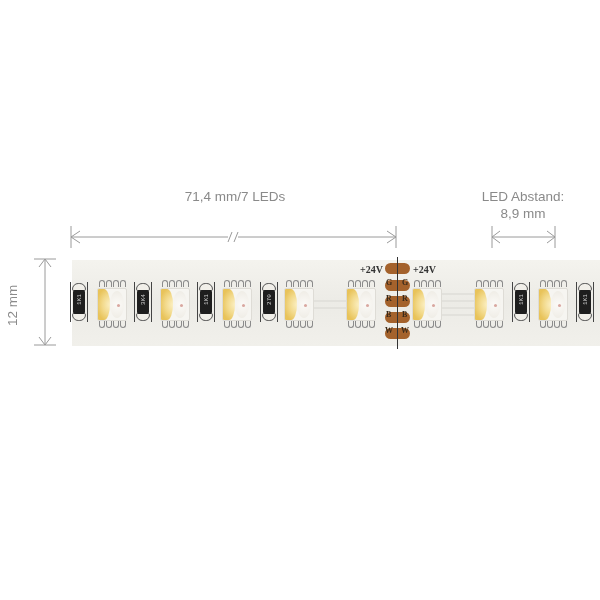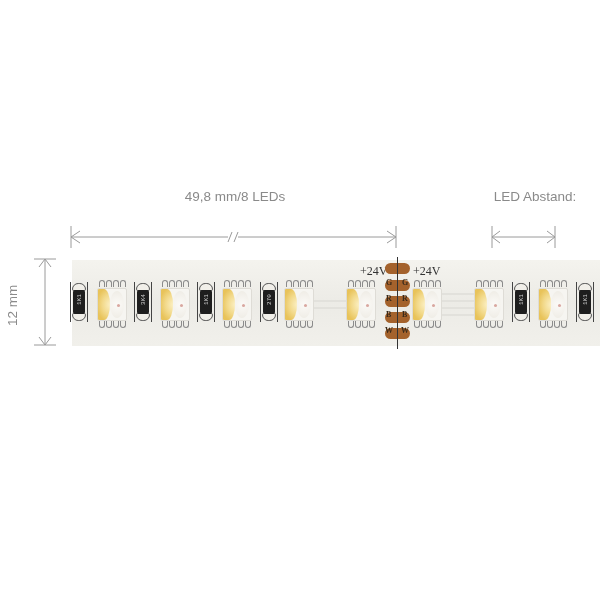--- a/index.html
+++ b/index.html
@@ -18,21 +18,21 @@
   .pins.bot span { border-top:none; border-radius:0 0 4px 4px; }
   .res { position:absolute; top:282px; width:18px; height:40px; }
   .res .body { position:absolute; left:3px; top:8px; width:12px; height:24px; background:#1e1e1e; border-radius:2px; }
   .res .body span { position:absolute; left:0; top:6px; width:12px; color:#cfcfcf; font-size:6px; transform:rotate(-90deg); text-align:center; font-family:"Liberation Mono", monospace; }
   .res .cap { position:absolute; left:2px; width:14px; height:8px; border:1.3px solid #555; box-sizing:border-box; background:#f1efe9; }
   .res .cap.t { top:1px; border-radius:7px 7px 2px 2px; }
   .res .cap.b { bottom:1px; border-radius:2px 2px 7px 7px; }
   .res .bracket { position:absolute; top:0; width:18px; height:40px; border-left:1.3px solid #444; border-right:1.3px solid #444; box-sizing:border-box; }
   .pad { position:absolute; left:385px; width:25px; height:11px; background:#a4622c; border-radius:6px; }
   .pad-letter { position:absolute; font-size:8px; font-weight:bold; color:#3a2a1a; font-family:"Liberation Serif", serif; }
-  .volt { position:absolute; font-size:12px; font-weight:normal; color:#333; font-family:"Liberation Serif", serif; }
+  .volt { position:absolute; font-size:10px; font-weight:bold; color:#333; font-family:"Liberation Serif", serif; }
   .cutline { position:absolute; left:397px; top:257px; width:1px; height:92px; background:#333; }
   .rot-label { position:absolute; left:5px; top:296px; color:#8a8a8a; font-size:13.5px; transform:rotate(-90deg); transform-origin:left top; white-space:nowrap; }
 </style>
 </head>
 <body>
 
 <svg class="dim-svg" width="600" height="600">
   <g stroke="#9a9a9a" stroke-width="1" fill="none">
 
     <line x1="71" y1="226" x2="71" y2="248"></line>
@@ -52,24 +52,25 @@
 
     <line x1="34" y1="259" x2="56" y2="259"></line>
     <line x1="34" y1="345" x2="56" y2="345"></line>
     <line x1="45" y1="259" x2="45" y2="345"></line>
     <polyline points="39,267 45,259 51,267"></polyline>
     <polyline points="39,337 45,345 51,337"></polyline>
   </g>
 </svg>
 
 <div class="label" style="left:150px; top:188px; width:170px;">
-  <div>49,8 mm/8 LEDs</div>
+  <div>71,4 mm/7 LEDs</div>
 </div>
-<div class="label" style="left:474px; top:188px; width:122px;">
+<div class="label" style="left:462px; top:188px; width:122px;">
   <div>LED Abstand:</div>
+  <div>8,9 mm</div>
 </div>
 <div class="rot-label" style="top:326px;">12 mm</div>
 
 <div class="strip"></div>
 <div class="trace" style="left:440px; top:293px; width:35px;"></div>
 <div class="trace" style="left:440px; top:300px; width:35px;"></div>
 <div class="trace" style="left:440px; top:307px; width:35px;"></div>
 <div class="trace" style="left:440px; top:314px; width:35px;"></div>
 <div class="trace" style="left:310px; top:300px; width:36px;"></div>
 <div class="trace" style="left:310px; top:307px; width:36px;"></div>

